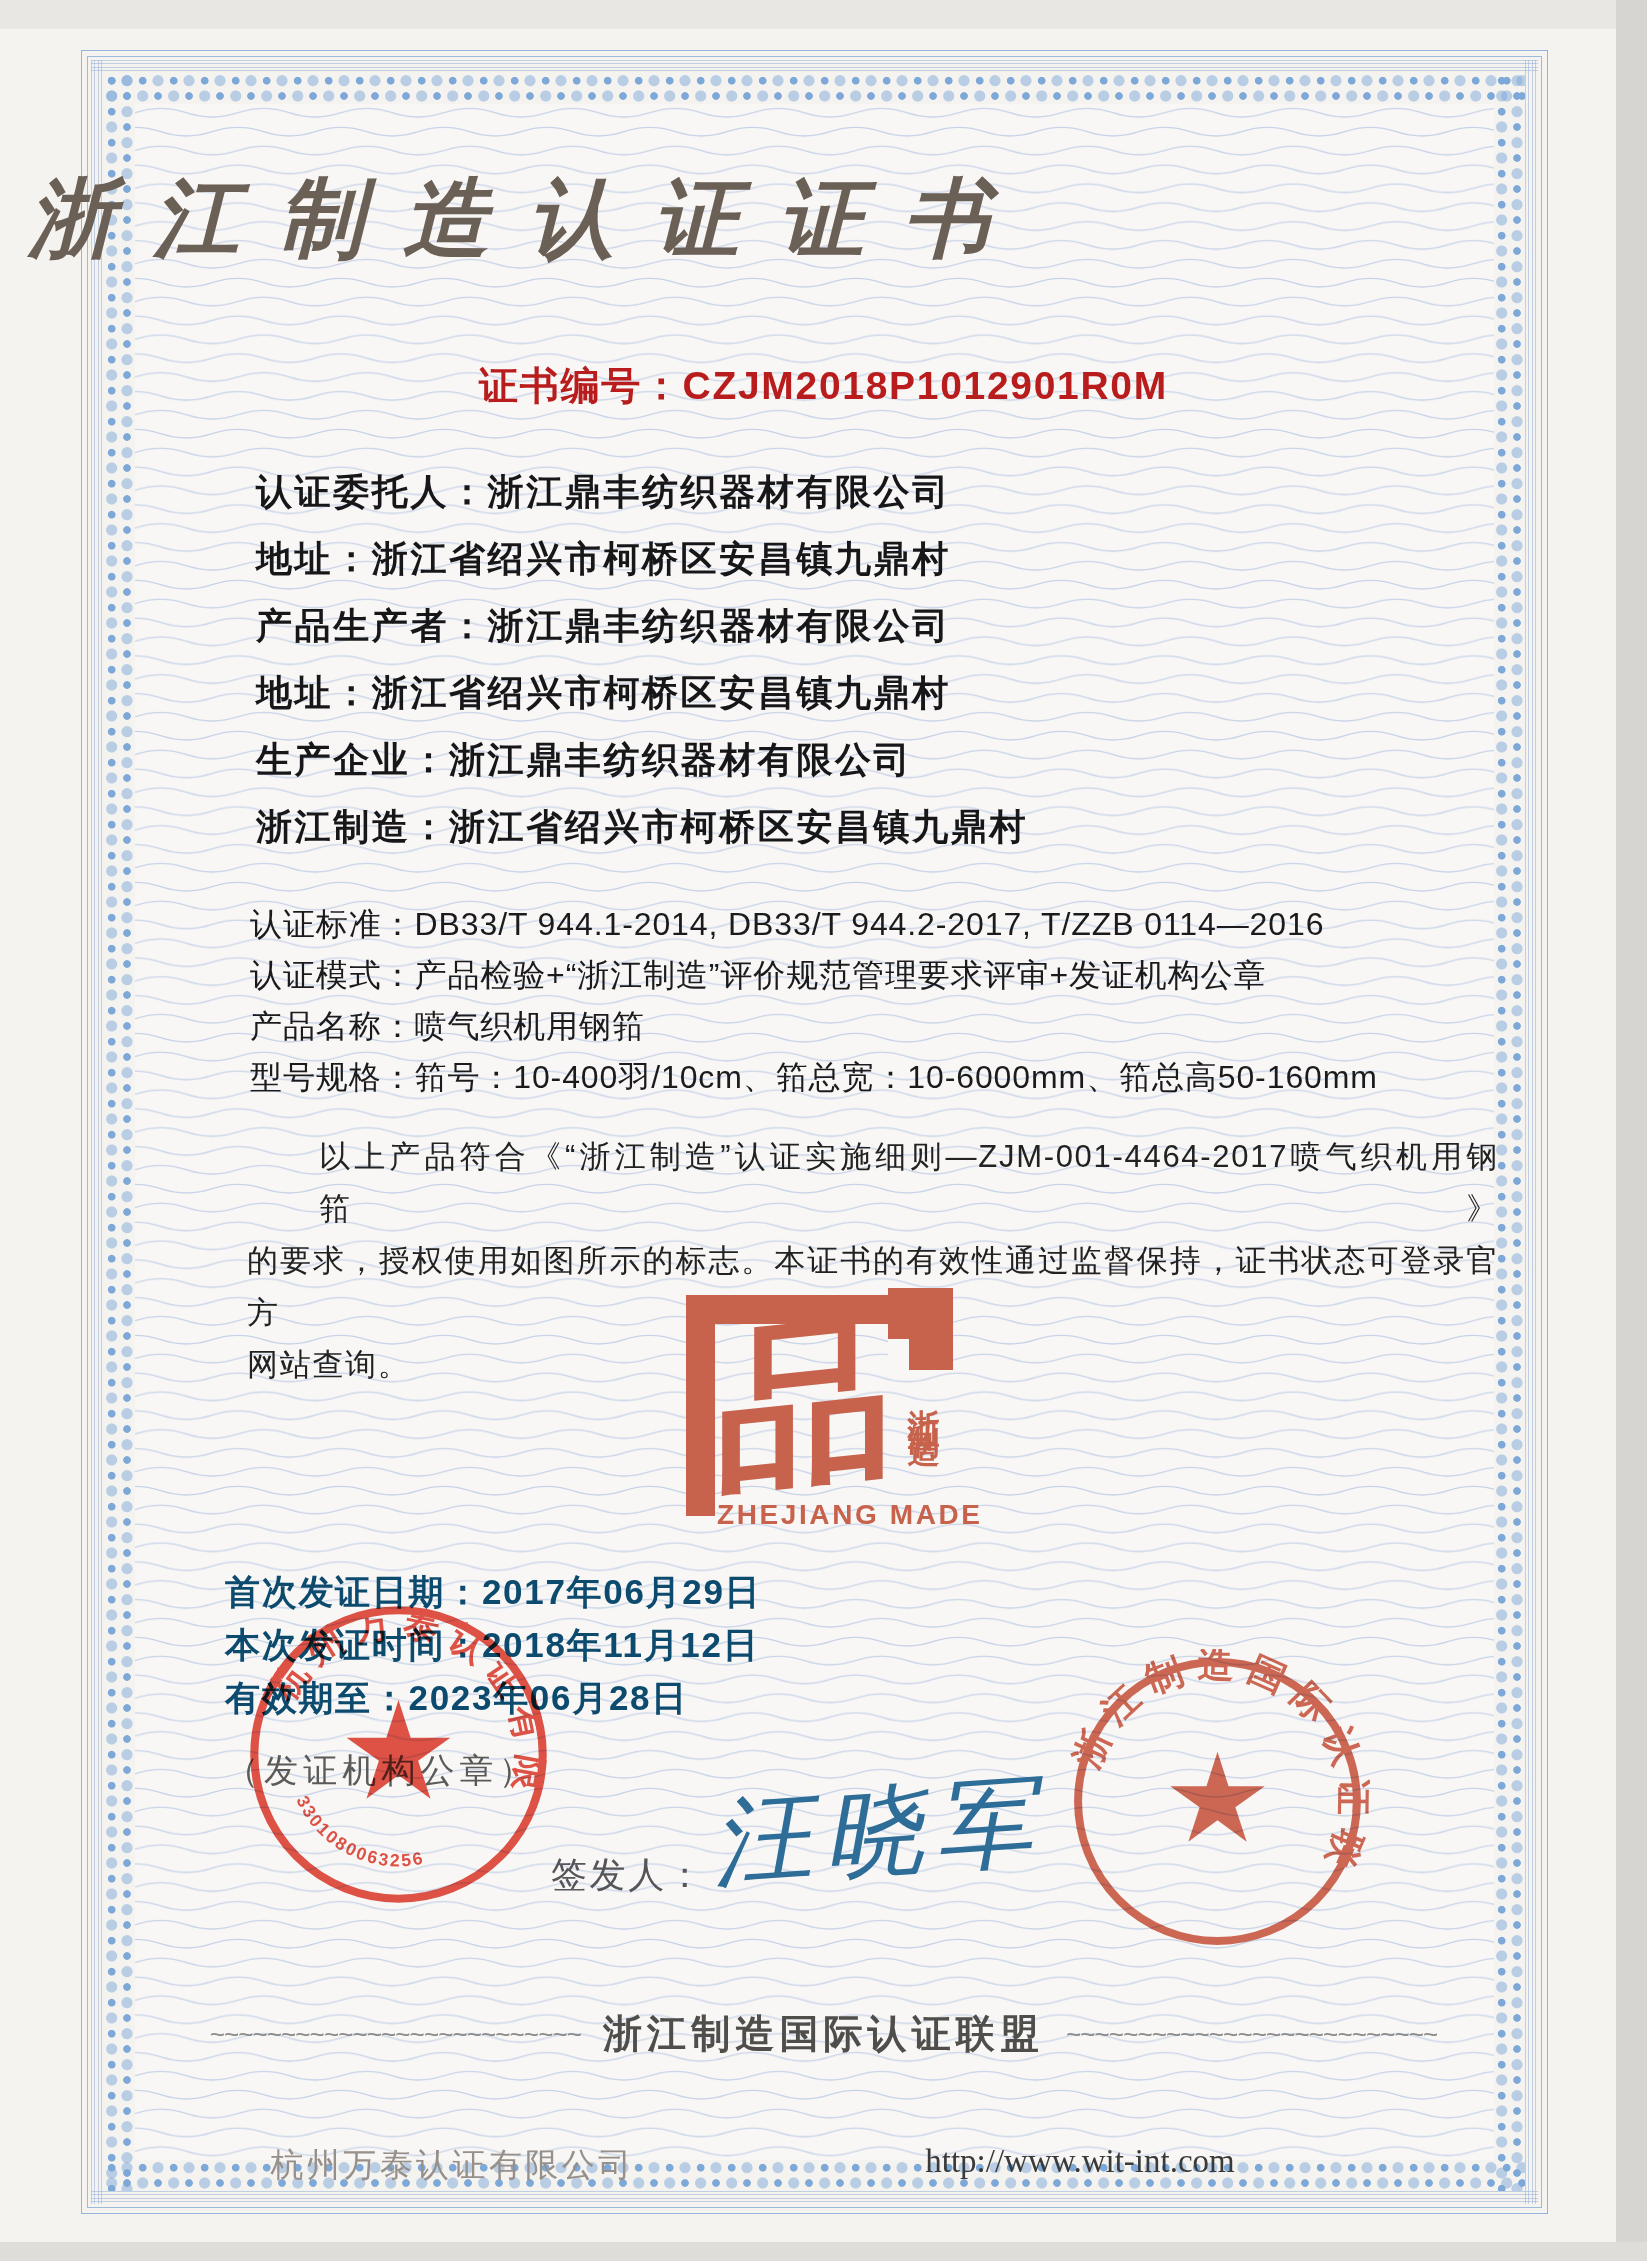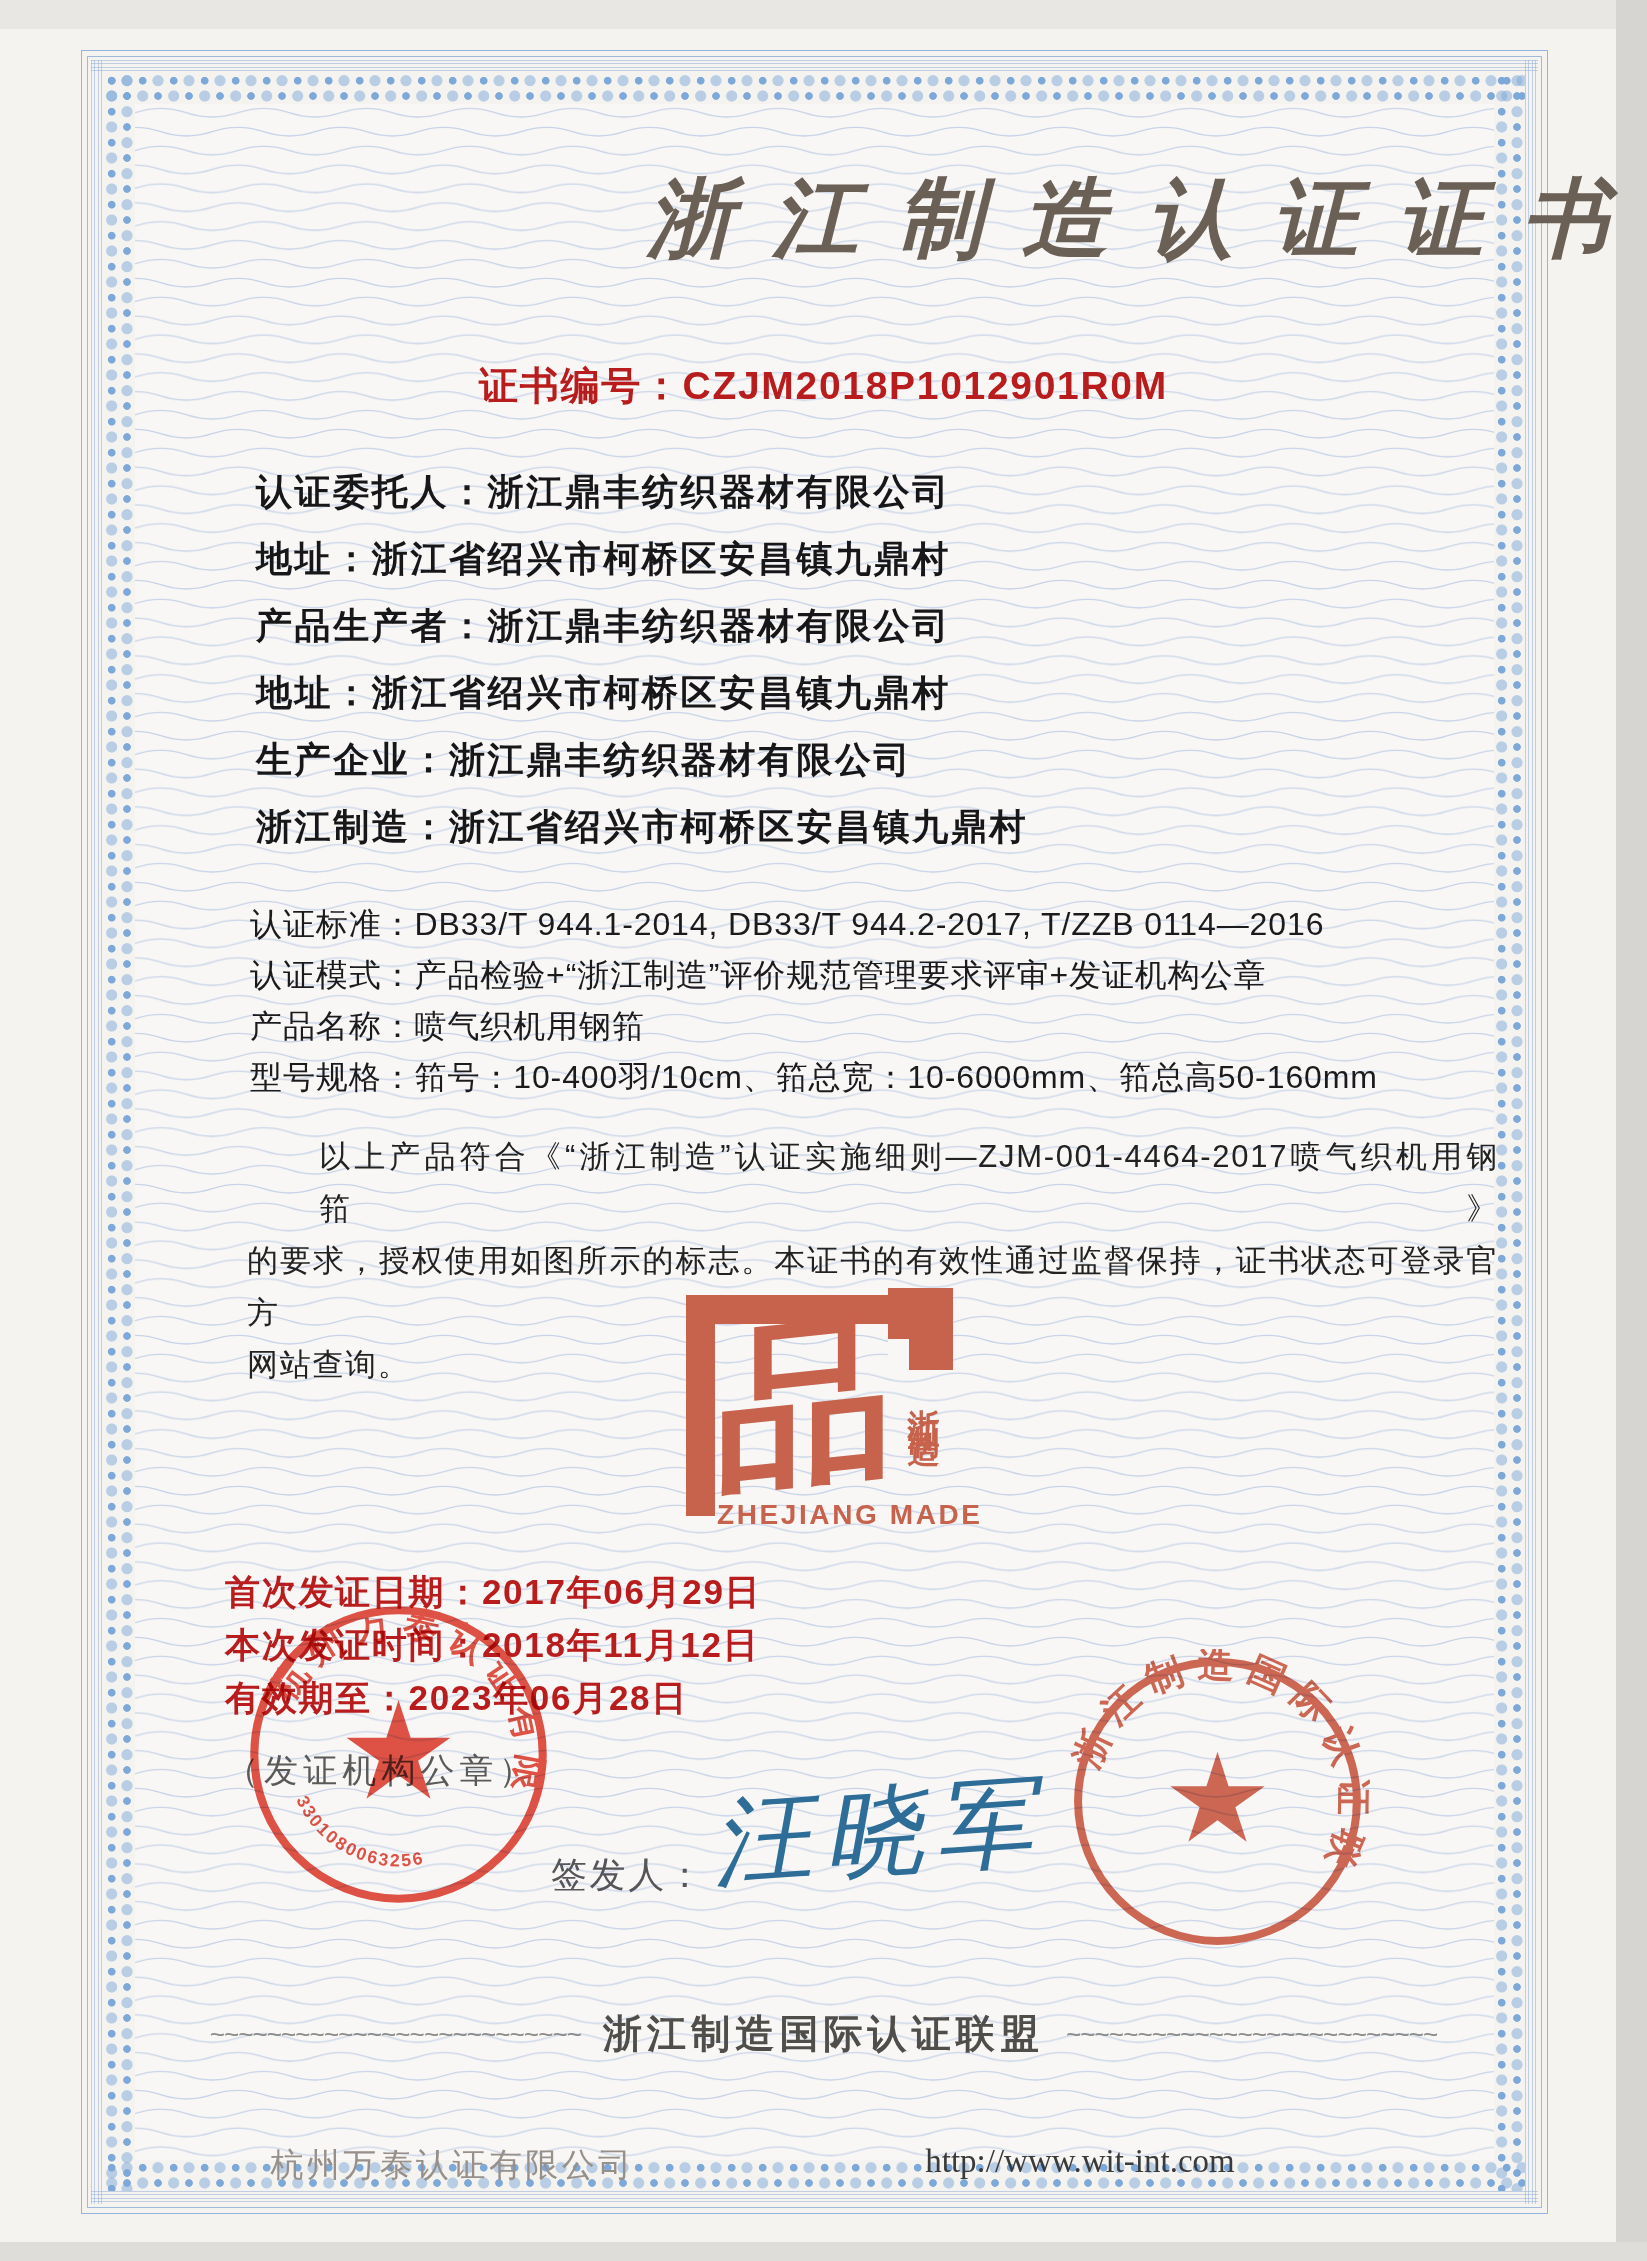--- a/index.html
+++ b/index.html
@@ -28,23 +28,23 @@
     background-size:31px 31px;}
   .floral.t{left:22px;right:22px;top:22px;height:31px;}
   .floral.b{left:22px;right:22px;bottom:22px;height:31px;}
   .floral.l{left:22px;top:22px;bottom:22px;width:31px;}
   .floral.r{right:22px;top:22px;bottom:22px;width:31px;}
   .field{position:absolute;inset:53px;background:#f8f7f5;}
   .waves{position:absolute;inset:0;width:100%;height:100%;}
 
   
   .abs{position:absolute;}
-  .title{left:0;top:161px;width:100%;text-align:right;
+  .title{left:0;top:161px;width:100%;text-align:left;
          font-family:"DejaVu Serif","Liberation Serif",serif;font-weight:bold;font-style:italic;
-         font-size:86px;letter-spacing:39px;padding-left:39px;box-sizing:border-box;color:#6b6056;}
+         font-size:86px;letter-spacing:39px;padding-left:28px;box-sizing:border-box;color:#6b6056;}
   .certline{left:0;top:359px;width:100%;text-align:center;font-size:39px;font-weight:bold;
             color:#b91c1c;letter-spacing:1.7px;}
   .info{left:256px;top:458px;font-size:36px;font-weight:bold;color:#17171a;letter-spacing:2.6px;}
   .info div{height:67px;line-height:67px;}
   .standards{left:250px;top:899px;font-size:32px;font-weight:normal;color:#1b1b1d;letter-spacing:0.9px;}
   .standards div{height:51px;line-height:51px;}
   .statement{left:247px;top:1131px;width:1252px;font-size:31px;color:#222;line-height:52px;letter-spacing:1.7px;}
   .statement .just{text-align:justify;text-align-last:justify;}
   .statement .first{padding-left:72px;box-sizing:border-box;}
 
@@ -56,21 +56,21 @@
   .logo .corner{left:202px;top:0;width:65px;height:82px;}
   .logo .notch{position:absolute;left:202px;top:51px;width:20.6px;height:31px;background:#f8f7f5;}
   .logo .glyph{position:absolute;left:24px;top:15.4px;width:189px;height:199px;line-height:199px;
                text-align:center;font-family:"DejaVu Serif",serif;font-weight:bold;font-size:176px;
                color:#c7624c;transform:skewX(-6deg) rotate(-6deg);}
   .logo .side{position:absolute;left:216px;top:96px;writing-mode:vertical-rl;font-size:32px;
               font-weight:bold;letter-spacing:8.6px;color:#c7624c;}
   .logo .cap{position:absolute;left:31px;top:211px;width:237px;font-size:28px;font-weight:bold;
              letter-spacing:2.6px;color:#c7624c;white-space:nowrap;}
 
-  .dates{left:225px;top:1565px;font-size:35px;font-weight:bold;color:#b91c1c;letter-spacing:1.7px;}
+  .dates{left:225px;top:1565px;font-size:35px;font-weight:bold;color:#0c4a6e;letter-spacing:1.7px;}
   .dates div{height:53px;line-height:53px;}
   .sealnote{left:225px;top:1748px;font-size:34px;color:#5a5a58;letter-spacing:5.1px;}
   .signer{left:551px;top:1851px;font-size:36px;color:#55555a;letter-spacing:2.6px;}
   .signature{left:712px;top:1767px;font-size:99px;color:#2d6d97;font-style:italic;
              font-family:"DejaVu Serif",serif;transform:rotate(-4deg);letter-spacing:12px;}
 
   .seal{position:absolute;mix-blend-mode:multiply;opacity:.93;}
   .seal.left{left:244px;top:1600px;}
   .seal.right{left:1065px;top:1649px;}
 

